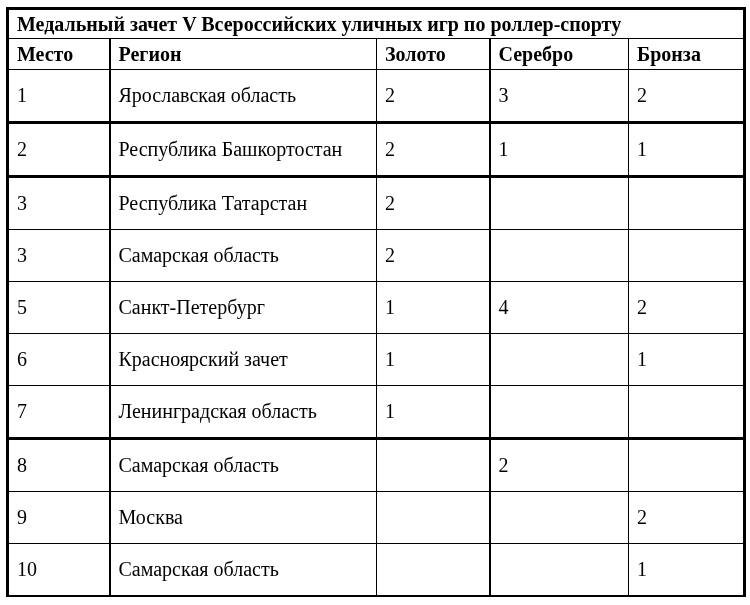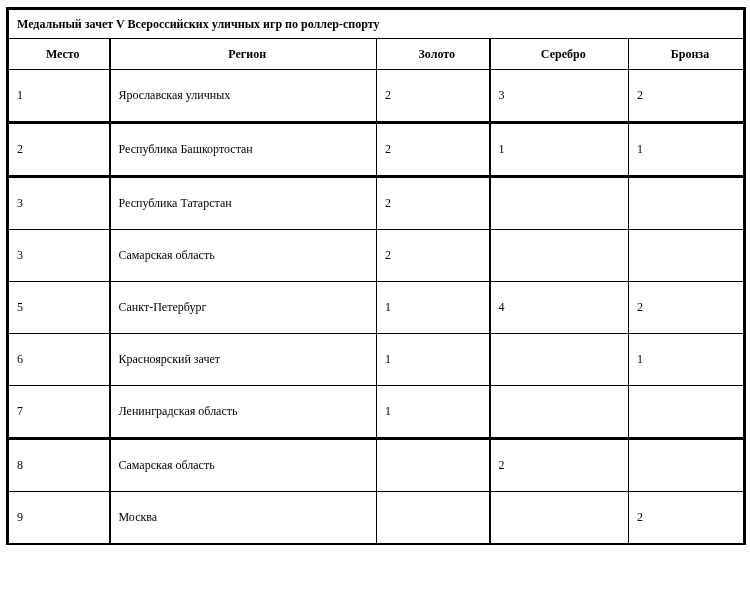--- a/index.html
+++ b/index.html
@@ -7,25 +7,25 @@
          font-family:"Liberation Serif","DejaVu Serif",serif; color:#000; }
   table.medals {
     position:absolute; left:6px; top:7px;
     width:740px; border-collapse:collapse;
     border-left:3px solid #000; border-right:3px solid #000;
     border-top:3px solid #000; border-bottom:2px solid #000;
     table-layout:fixed;
   }
   .medals td, .medals th {
     border:1px solid #000; padding:0 0 0 8px; text-align:left;
-    vertical-align:middle; font-size:12px; white-space:nowrap; overflow:hidden;
+    vertical-align:middle; font-size:20px; white-space:nowrap; overflow:hidden;
   }
   .medals th { font-weight:bold; }
   .title-cell { height:28px; font-weight:bold; font-size:16.5px; }
-  .head-row th { height:30px;text-align:center; }
+  .head-row th { height:30px; }
   .data-row td { height:51px; }
   .col-place { width:95px; border-right:2px solid #000 !important; }
   .col-region { width:258px; }
   .col-gold { width:104px; }
   .col-silver { width:128px; border-left:2px solid #000 !important;margin-top:29px; }
   .col-bronze { }
   tr.thick-bottom td { border-bottom:3px solid #000; }
 </style>
 </head>
 <body>
@@ -45,21 +45,21 @@
   <tr class="head-row">
     <th class="col-place">Место</th>
     <th class="col-region">Регион</th>
     <th class="col-gold">Золото</th>
     <th class="col-silver">Серебро</th>
     <th class="col-bronze">Бронза</th>
   </tr>
 
   <tr class="data-row thick-bottom">
     <td class="col-place">1</td>
-    <td class="col-region">Ярославская уличных</td>
+    <td class="col-region">Ярославская область</td>
     <td class="col-gold">2</td>
     <td class="col-silver">3</td>
     <td class="col-bronze">2</td>
   </tr>
   <tr class="data-row thick-bottom">
     <td class="col-place">2</td>
     <td class="col-region">Республика Башкортостан</td>
     <td class="col-gold">2</td>
     <td class="col-silver">1</td>
     <td class="col-bronze">1</td>
@@ -106,14 +106,21 @@
     <td class="col-silver">2</td>
     <td class="col-bronze"></td>
   </tr>
   <tr class="data-row">
     <td class="col-place">9</td>
     <td class="col-region">Москва</td>
     <td class="col-gold"></td>
     <td class="col-silver"></td>
     <td class="col-bronze">2</td>
   </tr>
+  <tr class="data-row">
+    <td class="col-place">10</td>
+    <td class="col-region">Самарская область</td>
+    <td class="col-gold"></td>
+    <td class="col-silver"></td>
+    <td class="col-bronze">1</td>
+  </tr>
 </tbody>
   </table>
 
 </body></html>

